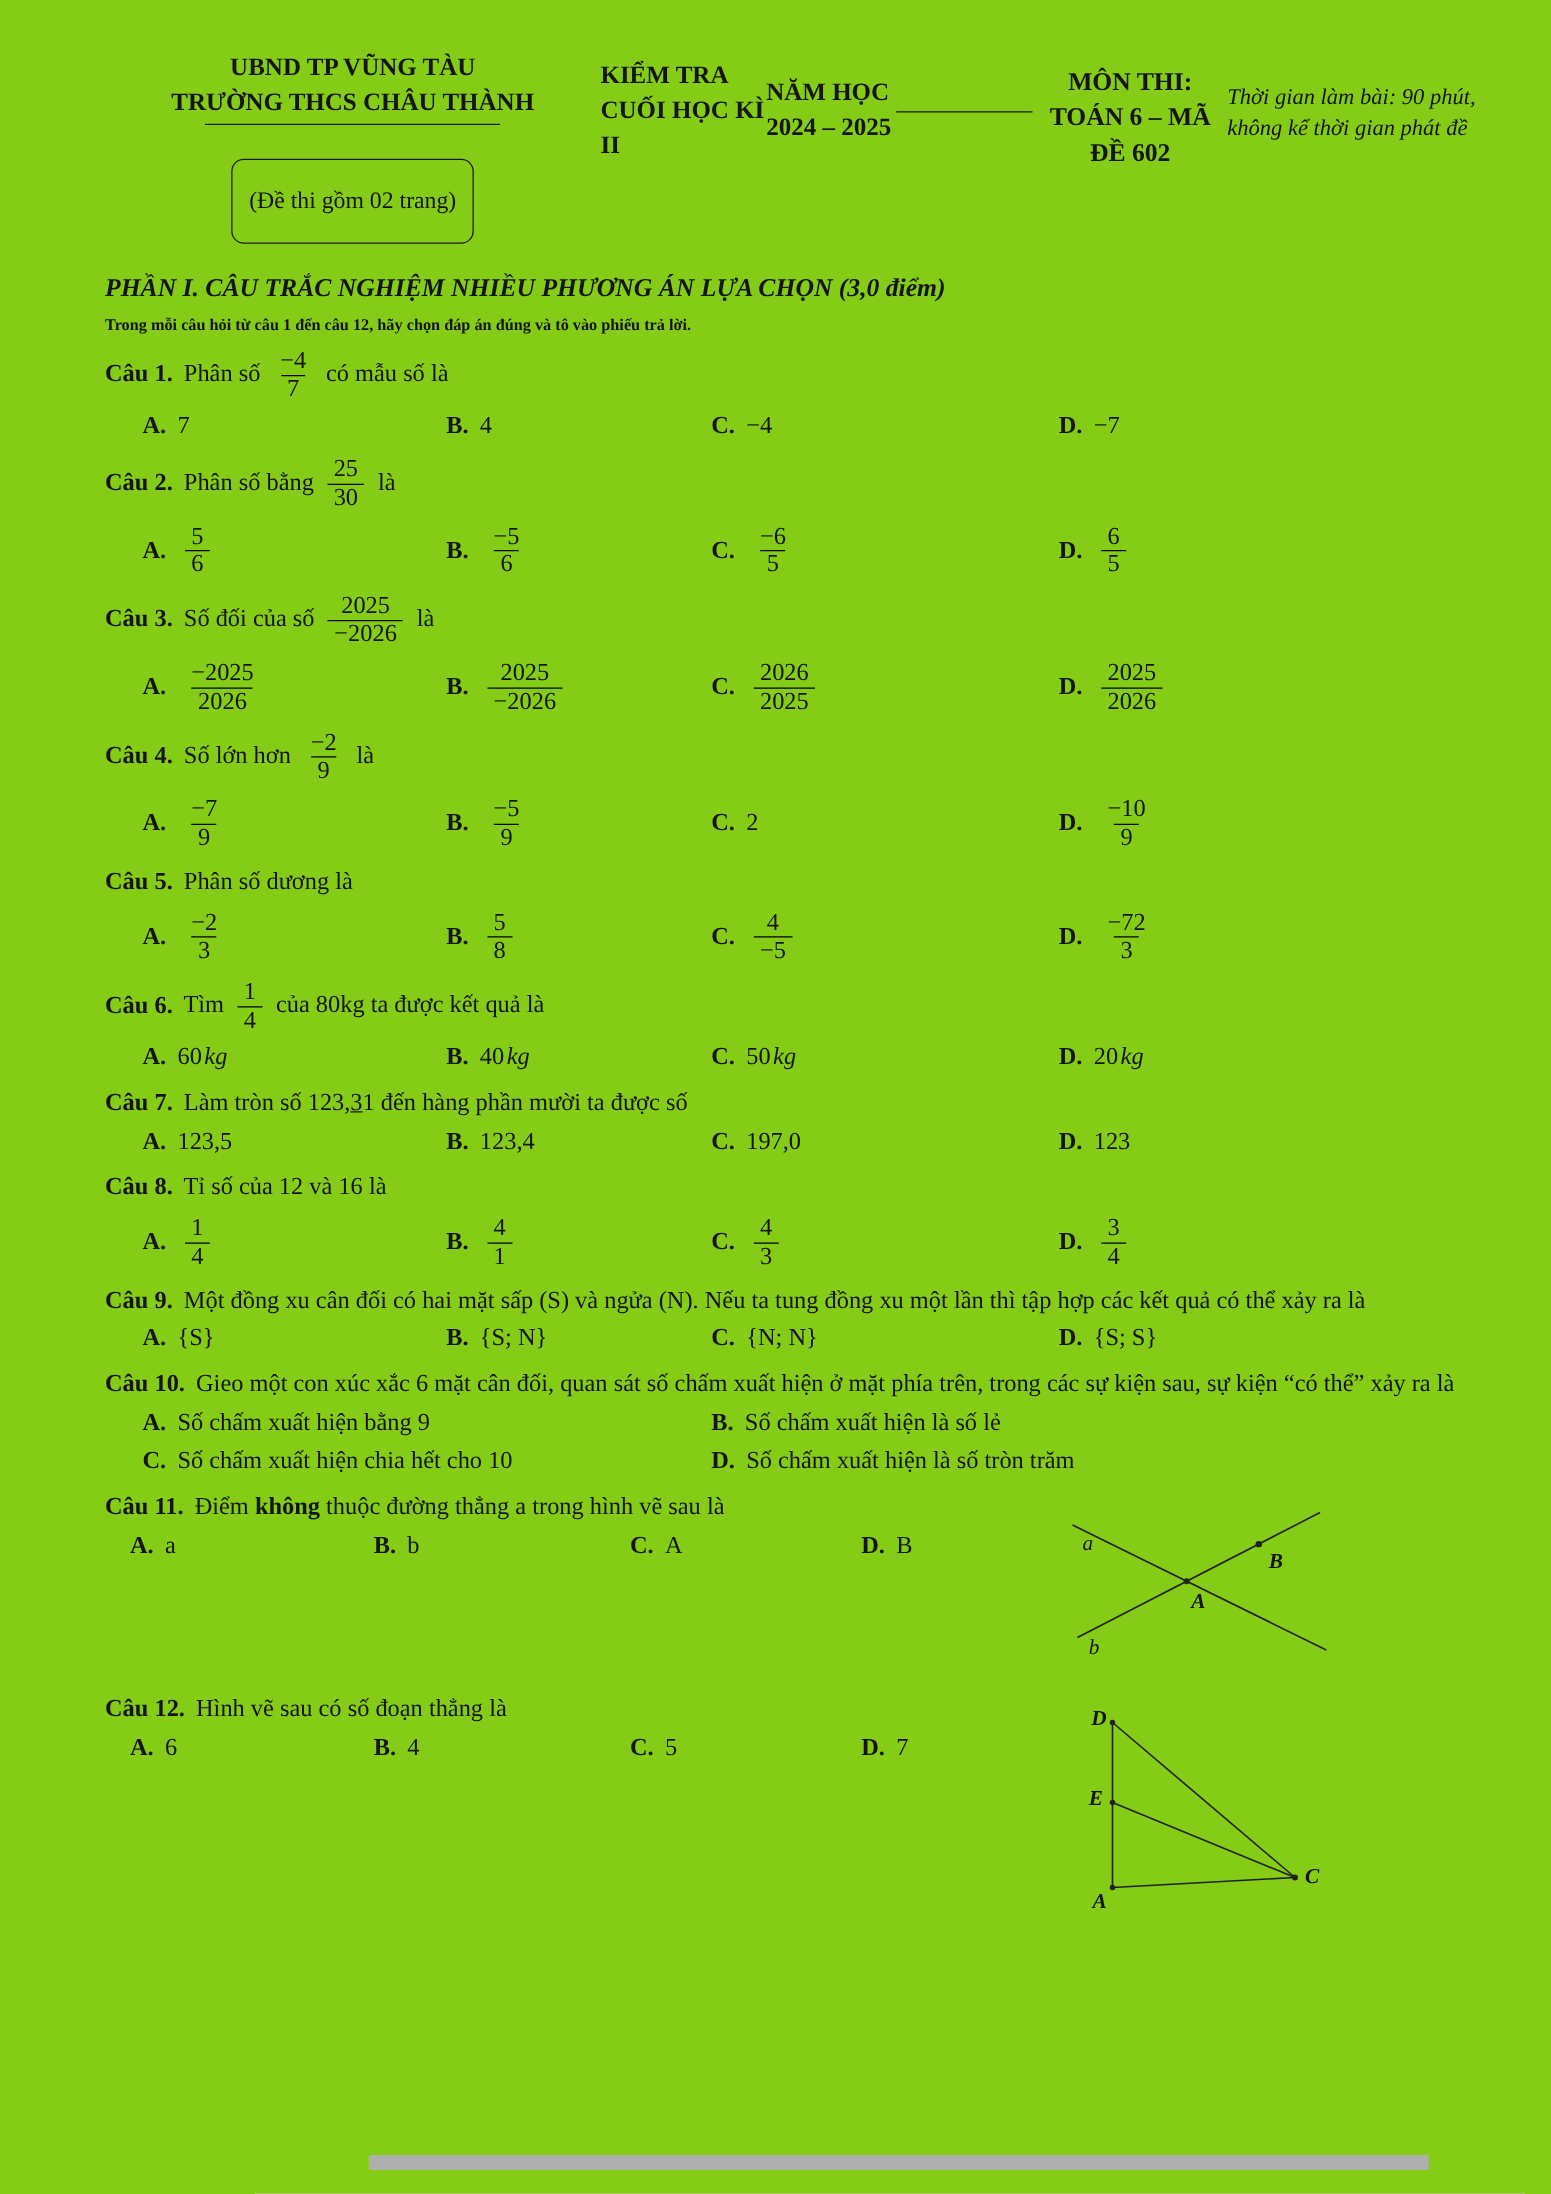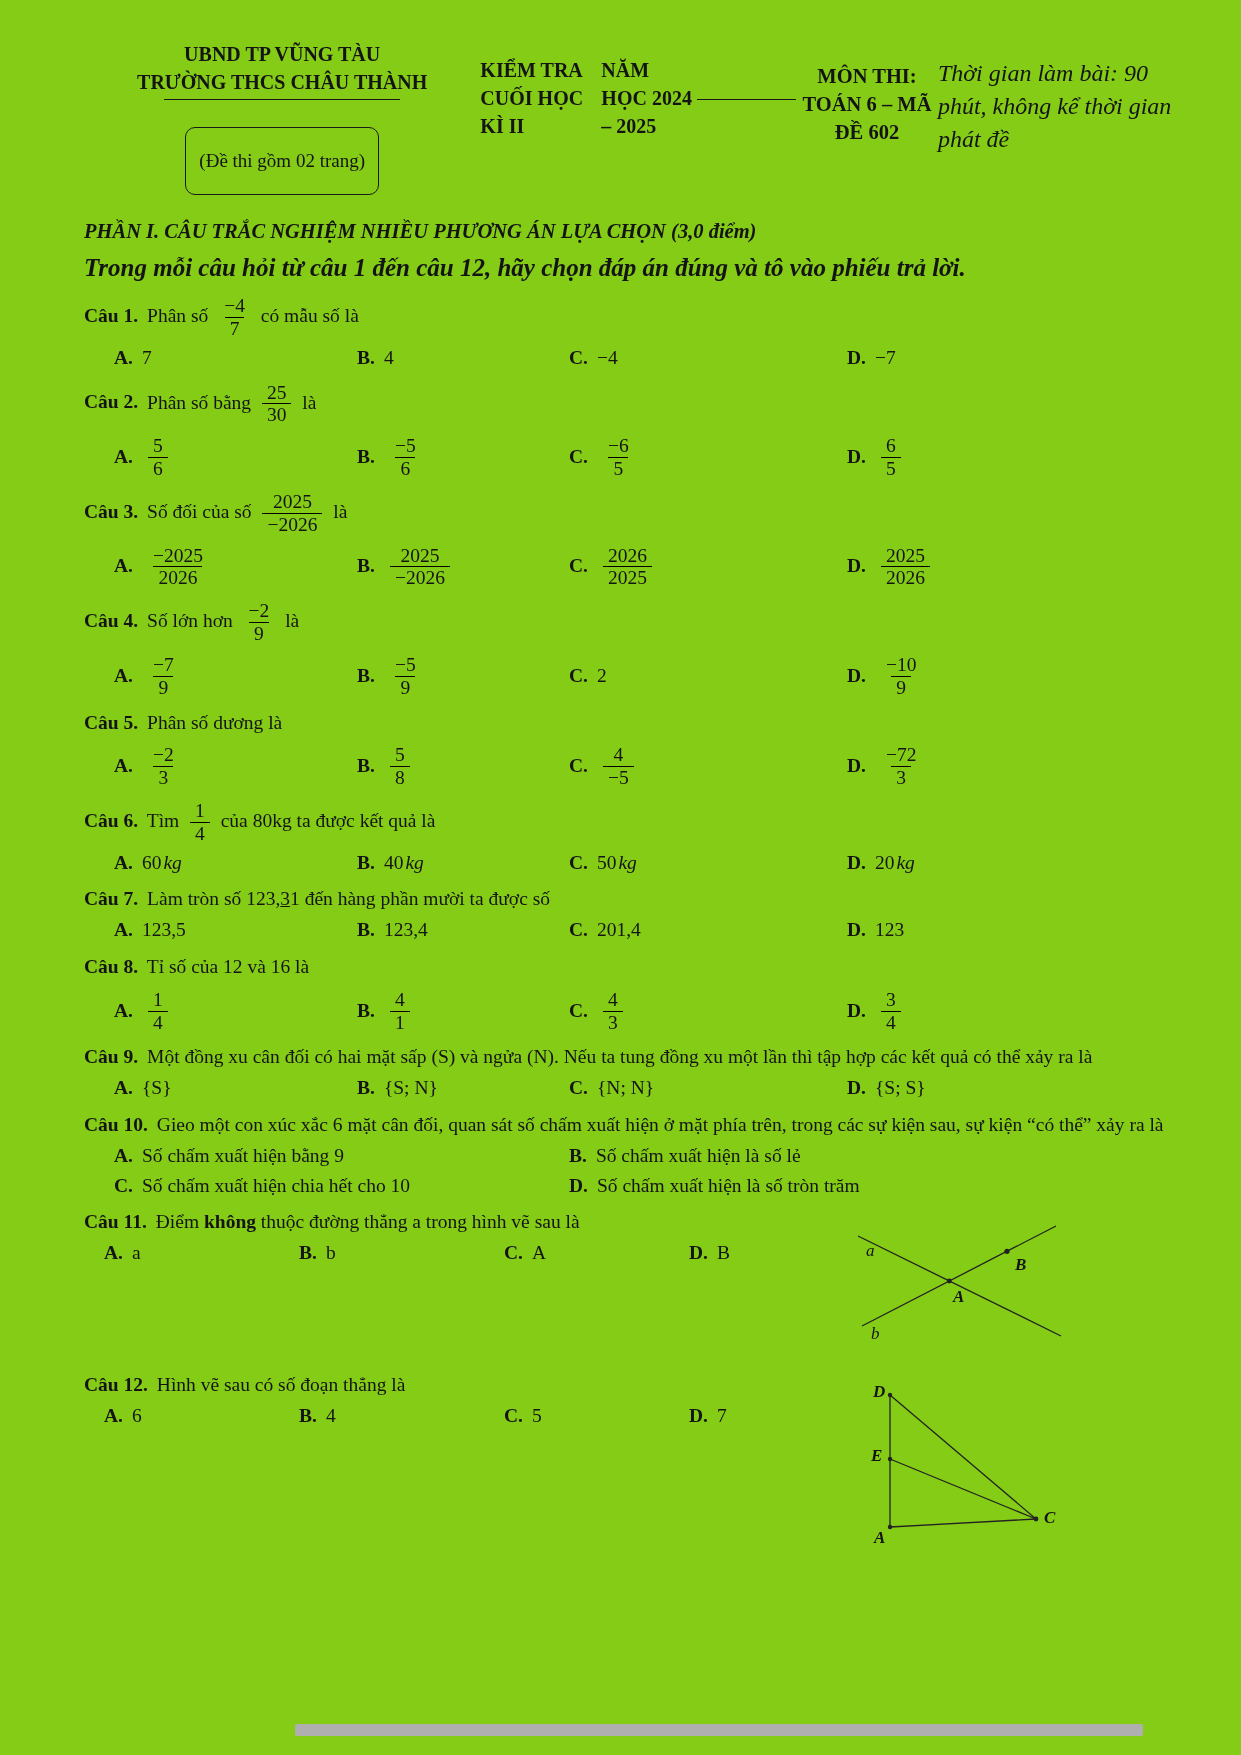--- a/index.html
+++ b/index.html
@@ -13,24 +13,24 @@
   }
   
   .hdr { display:flex; align-items:flex-start; }
   .hdr-l { width:36%; display:flex; flex-direction:column; align-items:center; }
   .hdr-r { flex:1; display:flex; align-items:center; }
   .hl { font-weight:700; font-size:20px; line-height:1.4; }
   .rule-l { width:236px; border-bottom:1.6px solid #1a1a1a; margin-top:3px; }
   .rule-r { width:212px; border-bottom:1.6px solid #1a1a1a; margin-top:3px; }
   .pages-box { border:1.5px solid #1a1a1a; border-radius:10px; padding:20px 13px; margin-top:27px; font-size:19px; }
   .hr3 { font-weight:700; font-size:20.5px; margin-top:12px;text-align:center; }
-  .hr4 { font-style:italic; font-size:24px; margin-top:17px; }
+  .hr4 { font-style:italic; font-size:18px; margin-top:3px; }
   
   .sec-title { font-weight:700; font-style:italic; font-size:20.5px; margin-top:22px; }
-  .sec-instr { font-weight:700; font-style:italic; font-size:25px; margin-top:5px; }
+  .sec-instr { font-weight:700; font-size:13px; margin-top:5px; }
   
   .q { margin-top:9px; }
   .ql { margin-right:4px; }
   .stem { line-height:1.42; }
   .u { text-decoration:underline; }
   .frac { display:inline-flex; flex-direction:column; align-items:center; vertical-align:middle; line-height:1.12; margin:1px 6px; }
   .fn { padding:0 5px; }
   .fd { border-top:1.4px solid #000; padding:0 5px; }
   .opts { display:grid; padding-left:30px; margin-top:4px; align-items:center; }
   .opts4  { grid-template-columns:243px 212px 278px 1fr; }
@@ -311,21 +311,21 @@
       <div class="opt">
           <b>A.</b>
           <span>123,5</span>
         </div>
       <div class="opt">
           <b>B.</b>
           <span>123,4</span>
         </div>
       <div class="opt">
           <b>C.</b>
-          <span>201,4</span>
+          <span>197,0</span>
         </div>
       <div class="opt">
           <b>D.</b>
           <span>123</span>
         </div>
     </div>
   </div>
 
   <div class="q">
     <div class="stem">

